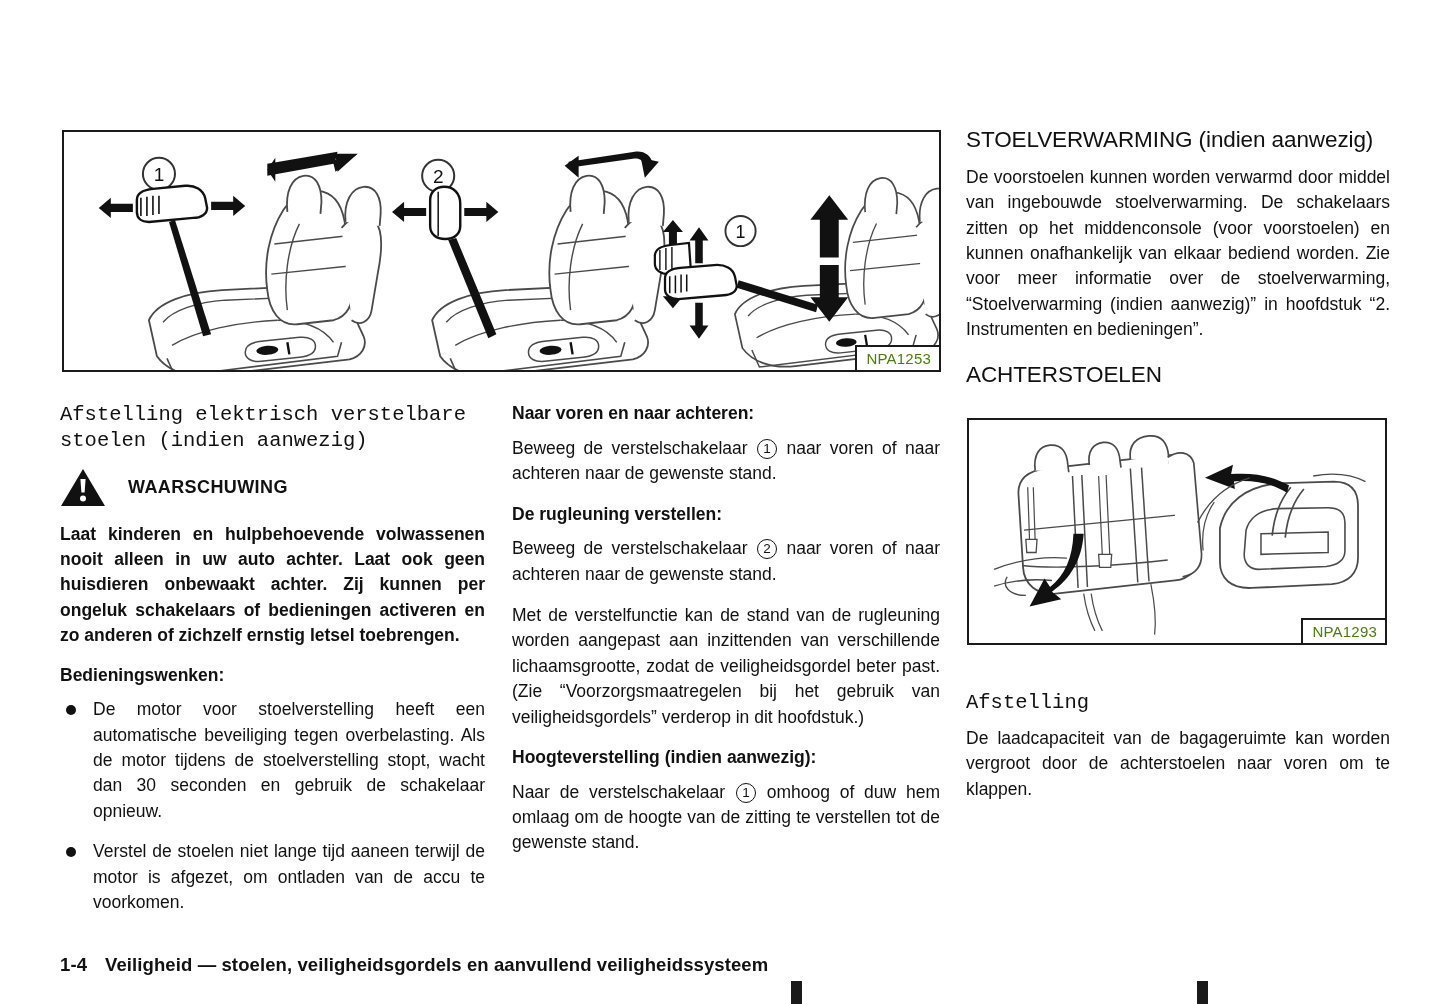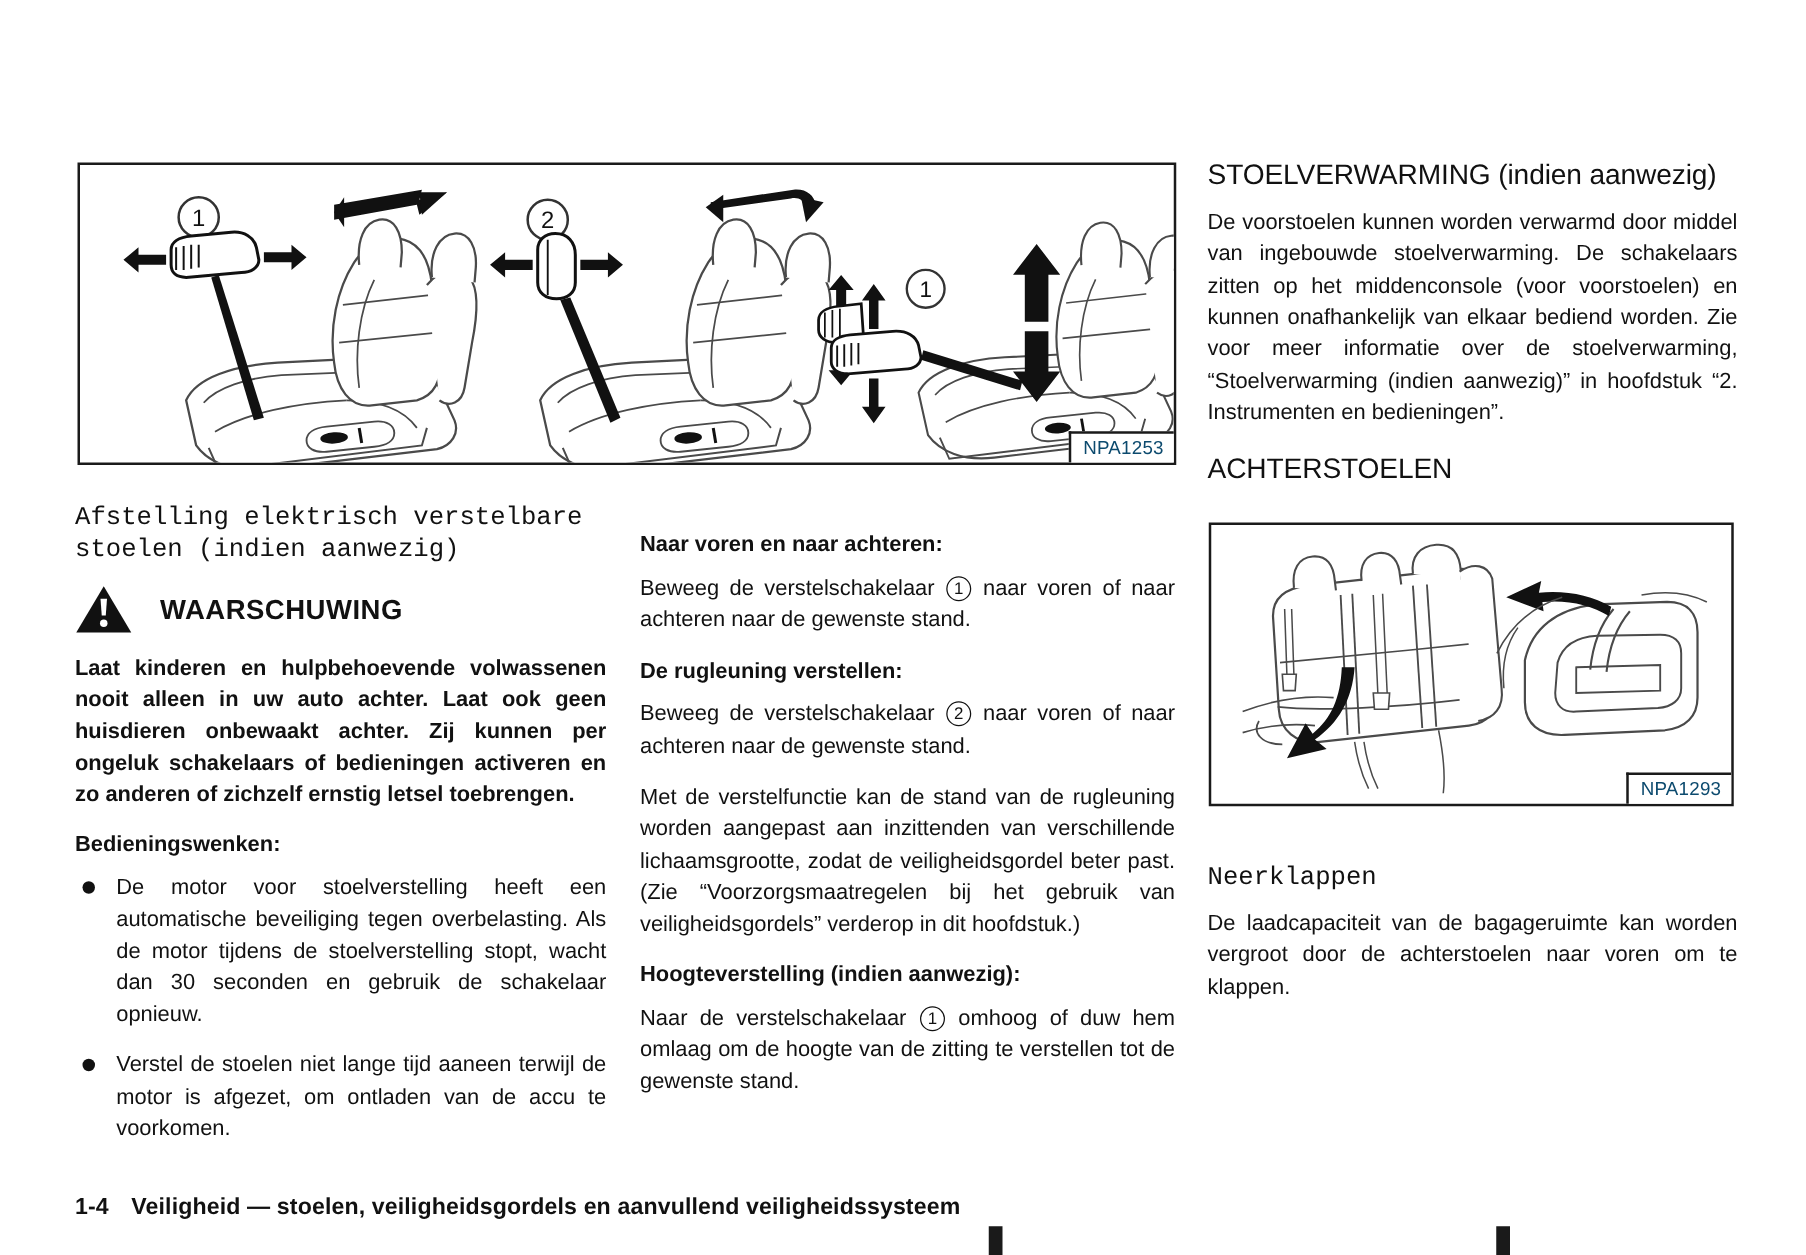--- a/index.html
+++ b/index.html
@@ -88,39 +88,39 @@
     border: 2px solid #1a1a1a;
     box-sizing: border-box;
     background: #ffffff;
     text-align: right;
   }
   .fig-code {
     position: absolute;
     right: 0px;
     bottom: 0px;
     font-size: 15px;
-    color: #0c4a6e;
+    color: #4d7c0f;
     background: #ffffff;
     border: 2px solid #1a1a1a;
     border-right: none;
     border-bottom: none;
     padding: 3px 8px 3px 10px;
     letter-spacing: 0.2px;
   }
   .fig-svg { display: block; width: 100%; height: 100%; }
 
   
   .warn-row {
     display: flex;
     align-items: center;
     margin: 14px 0 14px 0;
   }
   .warn-icon { width: 46px; height: 40px; flex: none; }
   .warn-title {
-    font-size: 22px;
+    font-size: 18px;
     font-weight: bold;
     letter-spacing: 0.4px;
     margin-left: 22px;
   }
 
   
   ul.bullets {
     list-style: none;
     margin: 0;
     padding: 0;
@@ -326,21 +326,21 @@
         <span class="dot"></span>
         <span>De motor voor stoelverstelling heeft een automatische beveiliging tegen overbelasting. Als de motor tijdens de stoelverstelling stopt, wacht dan 30 seconden en gebruik de schakelaar opnieuw.</span>
       </li>
       <li>
         <span class="dot"></span>
         <span>Verstel de stoelen niet lange tijd aaneen terwijl de motor is afgezet, om ontladen van de accu te voorkomen.</span>
       </li>
     </ul>
   </div>
 
-  <div class="col" id="col-mid" style="top:424px;">
+  <div class="col" id="col-mid" style="top:402px;">
     <h3 class="h-bold">Naar voren en naar achteren:</h3>
     <p class="body"><span>Beweeg de verstelschakelaar</span> <span class="circ">1</span> <span>naar voren of naar achteren naar de gewenste stand.</span></p>
 
     <h3 class="h-bold">De rugleuning verstellen:</h3>
     <p class="body"><span>Beweeg de verstelschakelaar</span> <span class="circ">2</span> <span>naar voren of naar achteren naar de gewenste stand.</span></p>
 
     <p class="body">Met de verstelfunctie kan de stand van de rugleuning worden aangepast aan inzittenden van verschillende lichaamsgrootte, zodat de veiligheidsgordel beter past. (Zie “Voorzorgsmaatregelen bij het gebruik van veiligheidsgordels” verderop in dit hoofdstuk.)</p>
 
 
     <h3 class="h-bold">Hoogteverstelling (indien aanwezig):</h3>
@@ -406,21 +406,21 @@
 
         <path d="M232,110 C244,86 262,70 288,62" fill="none" stroke="#4a4a4a" stroke-width="1.4"></path>
         <path d="M238,140 C236,120 240,102 250,88" fill="none" stroke="#4a4a4a" stroke-width="1.3"></path>
         <path d="M356,60 C378,56 396,58 412,66" fill="none" stroke="#4a4a4a" stroke-width="1.4"></path>
       </g>
     </svg>
     <div class="fig-code">NPA1293</div>
   </div>
 
   <div class="col" style="left:966px; width:424px; top:690px;">
-    <h3 class="h-sub">Neerklappen</h3>
+    <h3 class="h-sub">Afstelling</h3>
     <p class="body last">De laadcapaciteit van de bagageruimte kan worden vergroot door de achterstoelen naar voren om te klappen.</p>
   </div>
 
   <div id="footer">
     <span class="pageno">1-4</span><span>Veiligheid — stoelen, veiligheidsgordels en aanvullend veiligheidssysteem</span>
   </div>
 
   <div class="reg-mark" id="reg-mark-left"></div>
   <div class="reg-mark" id="reg-mark-right"></div>
 

